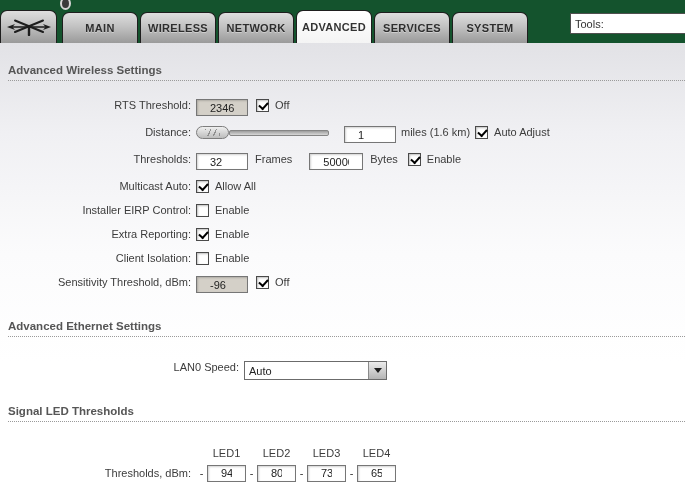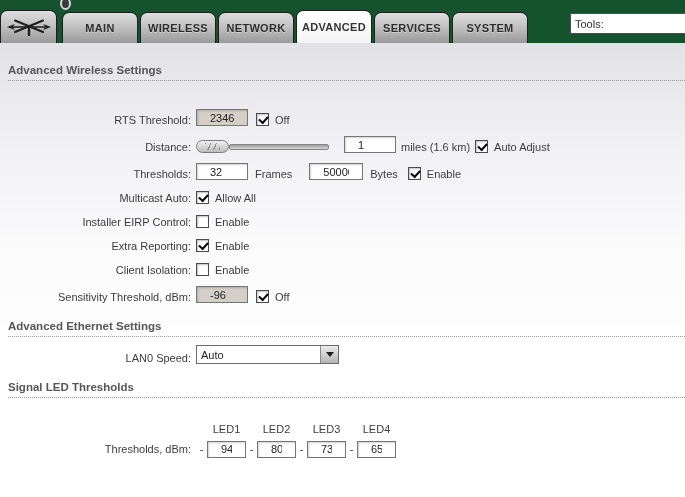--- a/index.html
+++ b/index.html
@@ -24,21 +24,21 @@
   .tools{position:absolute;left:570px;top:13px;width:140px;height:21px;box-sizing:border-box;
        background:#fff;border:1px solid #4f4f4f;display:flex;align-items:center;
        padding:0 4px;color:#333;cursor:pointer;}
 
   
   .content{position:absolute;top:43px;left:0;width:685px;height:454px;
        background:linear-gradient(to bottom,#e2e2e6 0px,#f0f0f3 90px,#fbfbfc 210px,#ffffff 320px);}
   .section-title{margin:0 0 0 8px;padding:0 0 4px 0;border-bottom:1px dotted #9a9a9a;
        font-weight:bold;font-size:11.5px;color:#565656;}
   .st1{padding-top:21px;}
-  .row{display:flex;align-items:flex-end;height:27px;}
+  .row{display:flex;align-items:flex-start;height:27px;}
   .row.short{height:24px;}
   .flabel{width:191px;margin-right:5px;text-align:right;color:#3c3c3c;}
   .first-row{margin-top:18px;}
 
   
   .tin{box-sizing:border-box;height:17px;width:52px;border:1px solid #767676;
        box-shadow:inset 1px 1px 2px rgba(0,0,0,.18);background:#fff;
        font-family:inherit;font-size:11px;color:#222;padding:0 13px;}
   .tin.disabled{background:#d4d0c8;}
   .checkbox{position:relative;box-sizing:border-box;width:13px;height:13px;background:#fff;
@@ -182,21 +182,21 @@
 
     <div class="row">
       <span class="flabel">Sensitivity Threshold, dBm:</span>
       <input class="tin disabled" readonly="" value="-96" style="">
       <span class="checkbox gap-sm checked"></span>
       <span class="cb-label">Off</span>
     </div>
 
     <div class="section-title" style="padding-top:17px;">Advanced Ethernet Settings</div>
 
-    <div class="row" style="margin-top:0;">
+    <div class="row" style="margin-top:24px;padding-left:48px;">
       <span class="flabel">LAN0 Speed:</span>
       <span class="select">
         <span class="select-value">Auto</span>
         <span class="select-btn">
             <span class="select-arrow"></span>
           </span>
       </span>
     </div>
 
     <div class="section-title" style="padding-top:17px;">Signal LED Thresholds</div>

